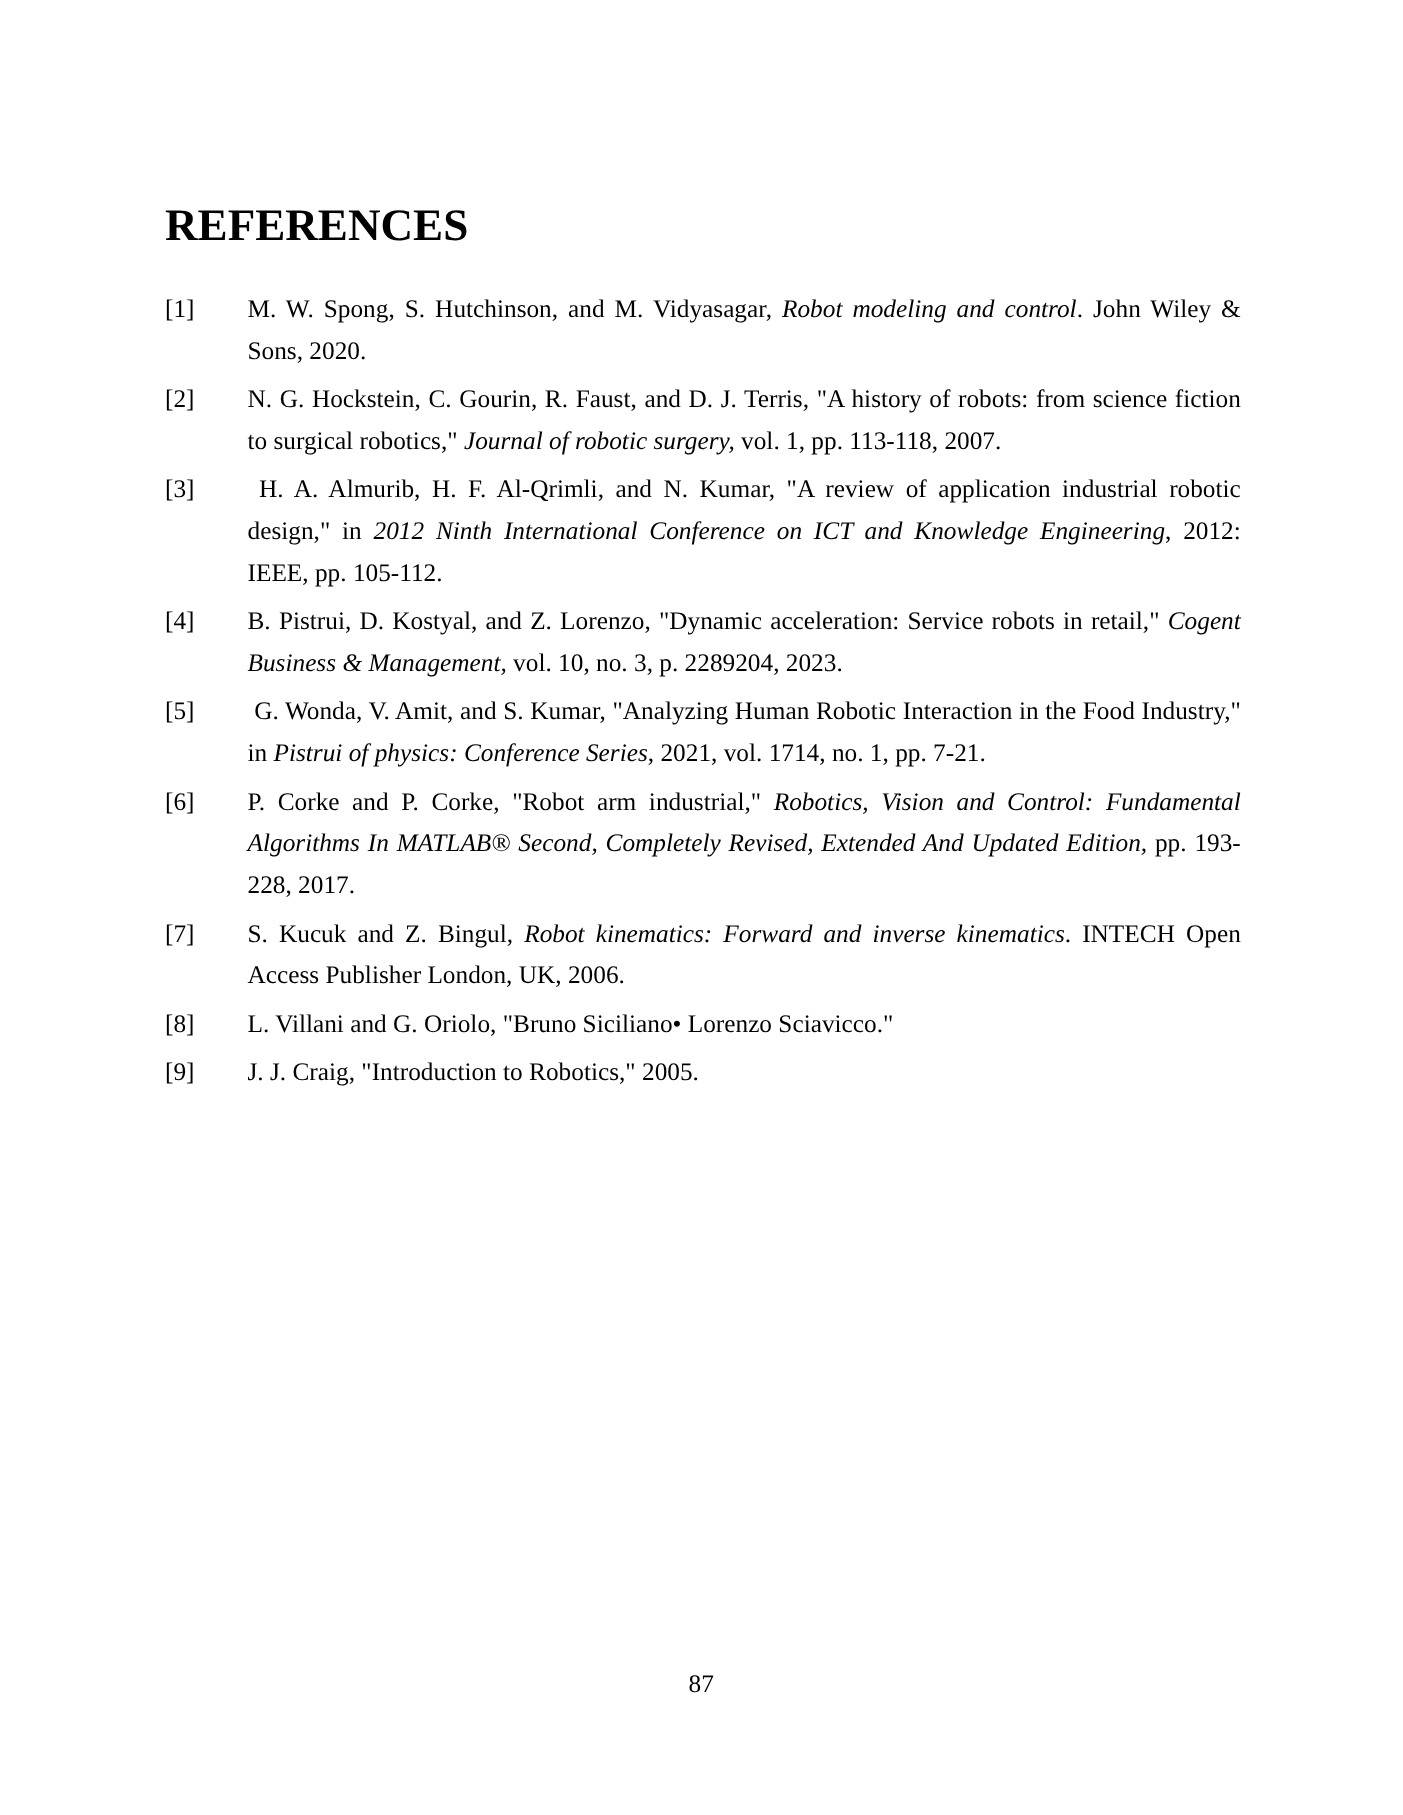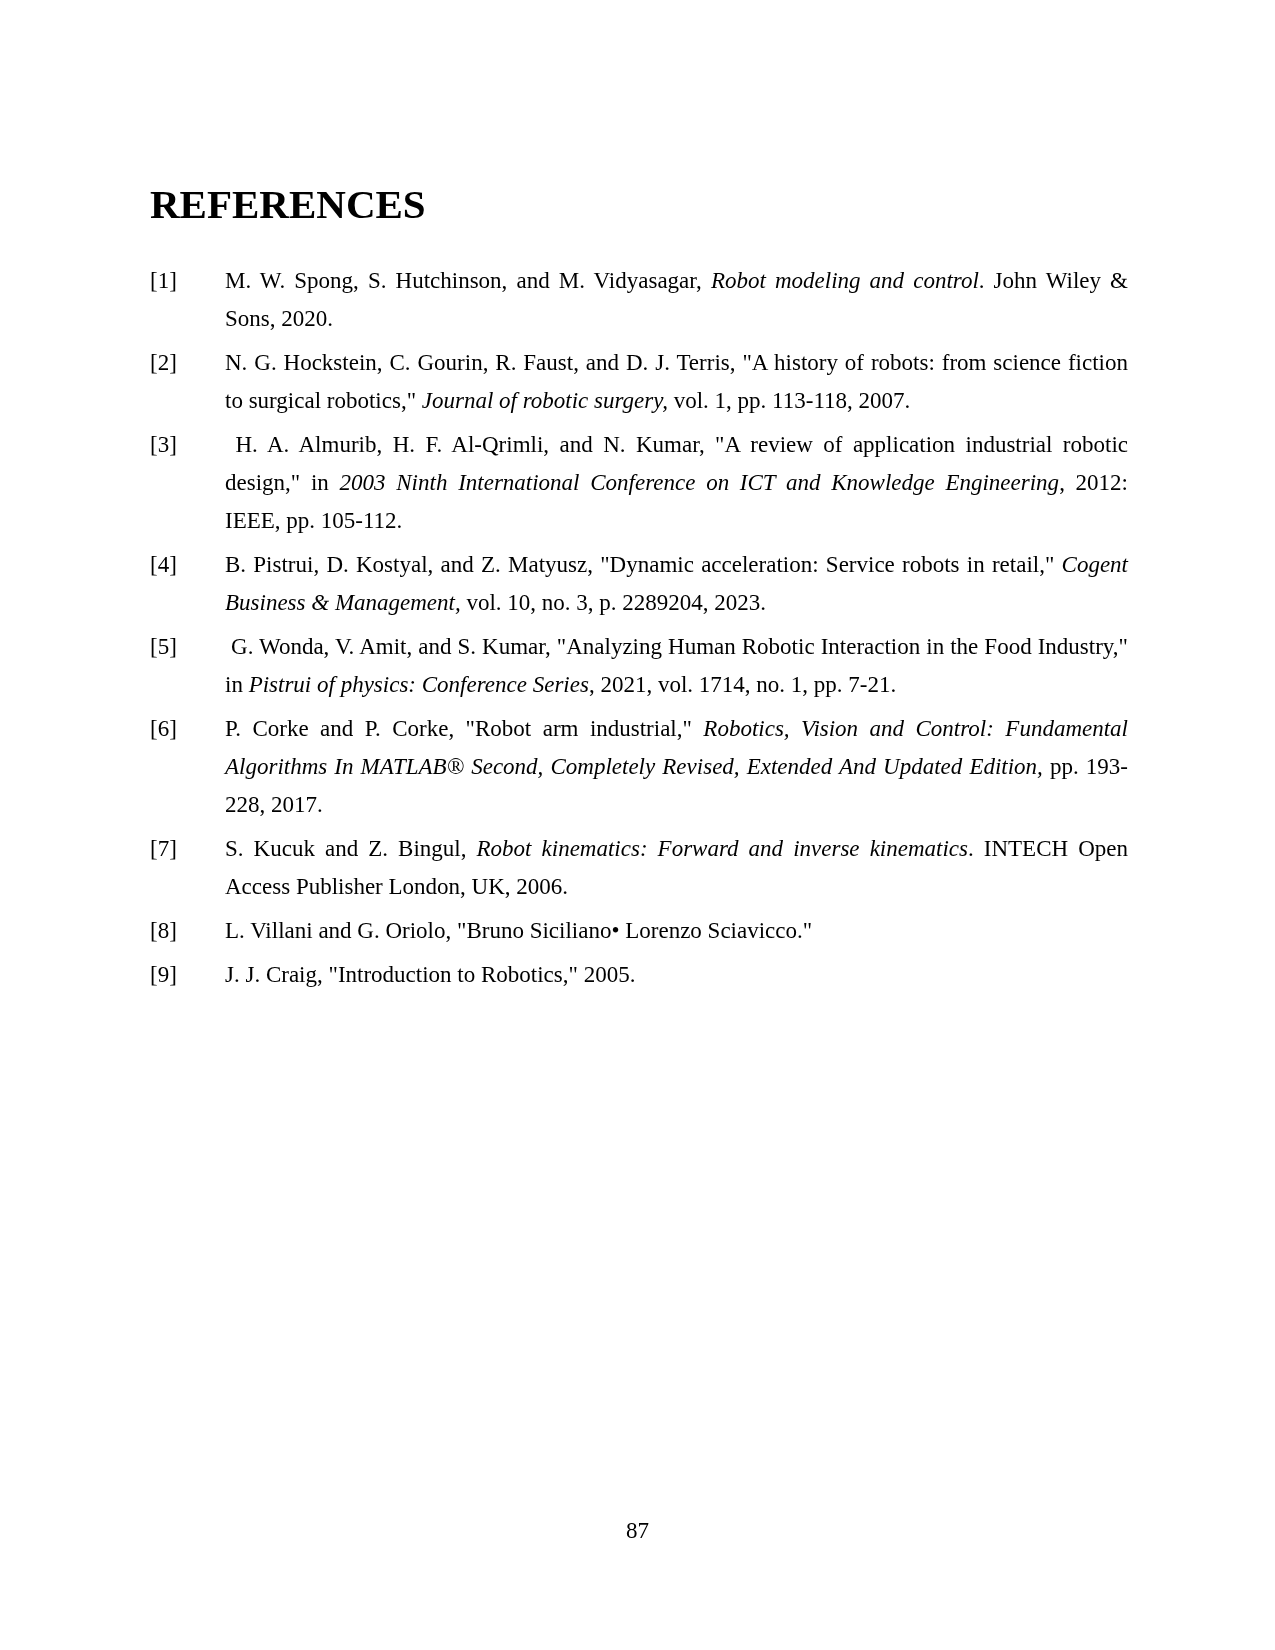--- a/index.html
+++ b/index.html
@@ -66,26 +66,26 @@
     <p class="ref-text"><span>M. W. Spong, S. Hutchinson, and M. Vidyasagar, </span><i>Robot modeling and control</i><span>. John Wiley &amp; Sons, 2020.</span></p>
   </div>
 
   <div class="ref">
     <span class="ref-label">[2]</span>
     <p class="ref-text"><span>N. G. Hockstein, C. Gourin, R. Faust, and D. J. Terris, "A history of robots: from science fiction to surgical robotics," </span><i>Journal of robotic surgery,</i><span> vol. 1, pp. 113-118, 2007.</span></p>
   </div>
 
   <div class="ref">
     <span class="ref-label">[3]</span>
-    <p class="ref-text"><span>&nbsp;H. A. Almurib, H. F. Al-Qrimli, and N. Kumar, "A review of application industrial robotic design," in </span><i>2003 Ninth International Conference on ICT and Knowledge Engineering</i><span>, 2012: IEEE, pp. 105-112.</span></p>
+    <p class="ref-text"><span>&nbsp;H. A. Almurib, H. F. Al-Qrimli, and N. Kumar, "A review of application industrial robotic design," in </span><i>2012 Ninth International Conference on ICT and Knowledge Engineering</i><span>, 2012: IEEE, pp. 105-112.</span></p>
   </div>
 
   <div class="ref">
     <span class="ref-label">[4]</span>
-    <p class="ref-text"><span>B. Pistrui, D. Kostyal, and Z. Matyusz, "Dynamic acceleration: Service robots in retail," </span><i>Cogent Business &amp; Management,</i><span> vol. 10, no. 3, p. 2289204, 2023.</span></p>
+    <p class="ref-text"><span>B. Pistrui, D. Kostyal, and Z. Lorenzo, "Dynamic acceleration: Service robots in retail," </span><i>Cogent Business &amp; Management,</i><span> vol. 10, no. 3, p. 2289204, 2023.</span></p>
   </div>
 
   <div class="ref">
     <span class="ref-label">[5]</span>
     <p class="ref-text"><span>&nbsp;G. Wonda, V. Amit, and S. Kumar, "Analyzing Human Robotic Interaction in the Food Industry," in </span><i>Pistrui of physics: Conference Series</i><span>, 2021, vol. 1714, no. 1, pp. 7-21.</span></p>
   </div>
 
   <div class="ref">
     <span class="ref-label">[6]</span>
     <p class="ref-text"><span>P. Corke and P. Corke, "Robot arm industrial," </span><i>Robotics, Vision and Control: Fundamental Algorithms In MATLAB® Second, Completely Revised, Extended And Updated Edition,</i><span> pp. 193-228, 2017.</span></p>

